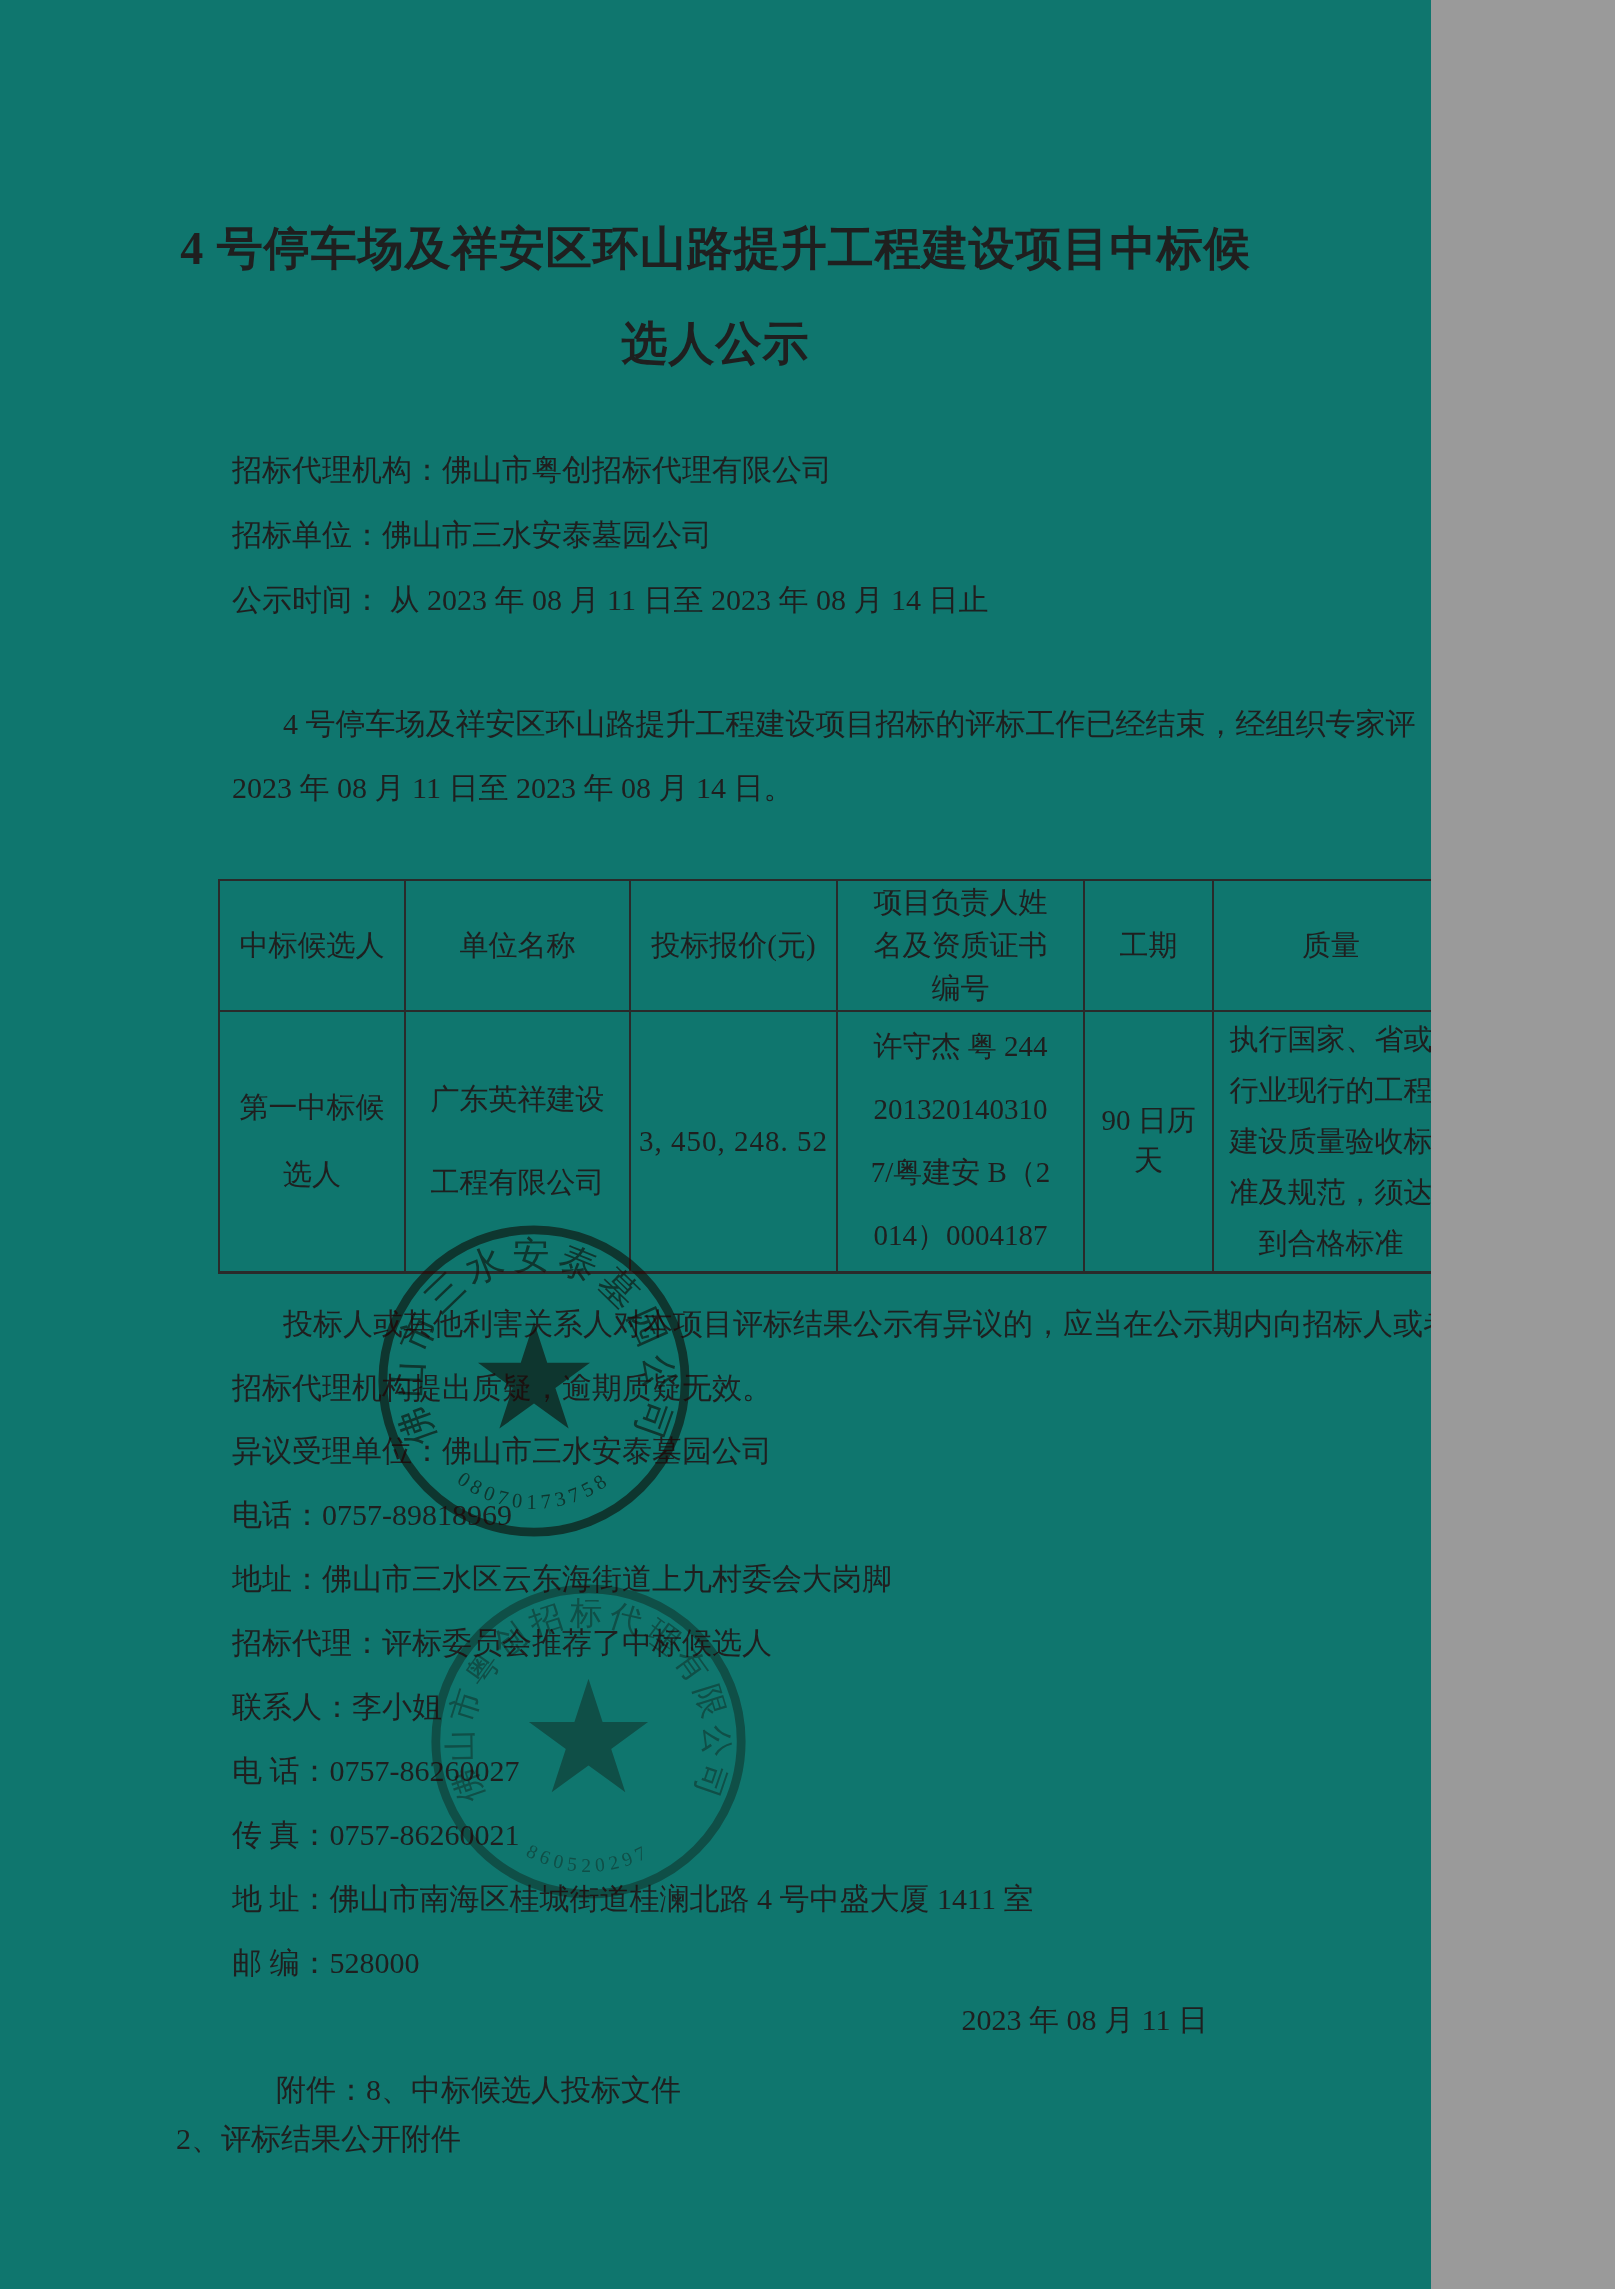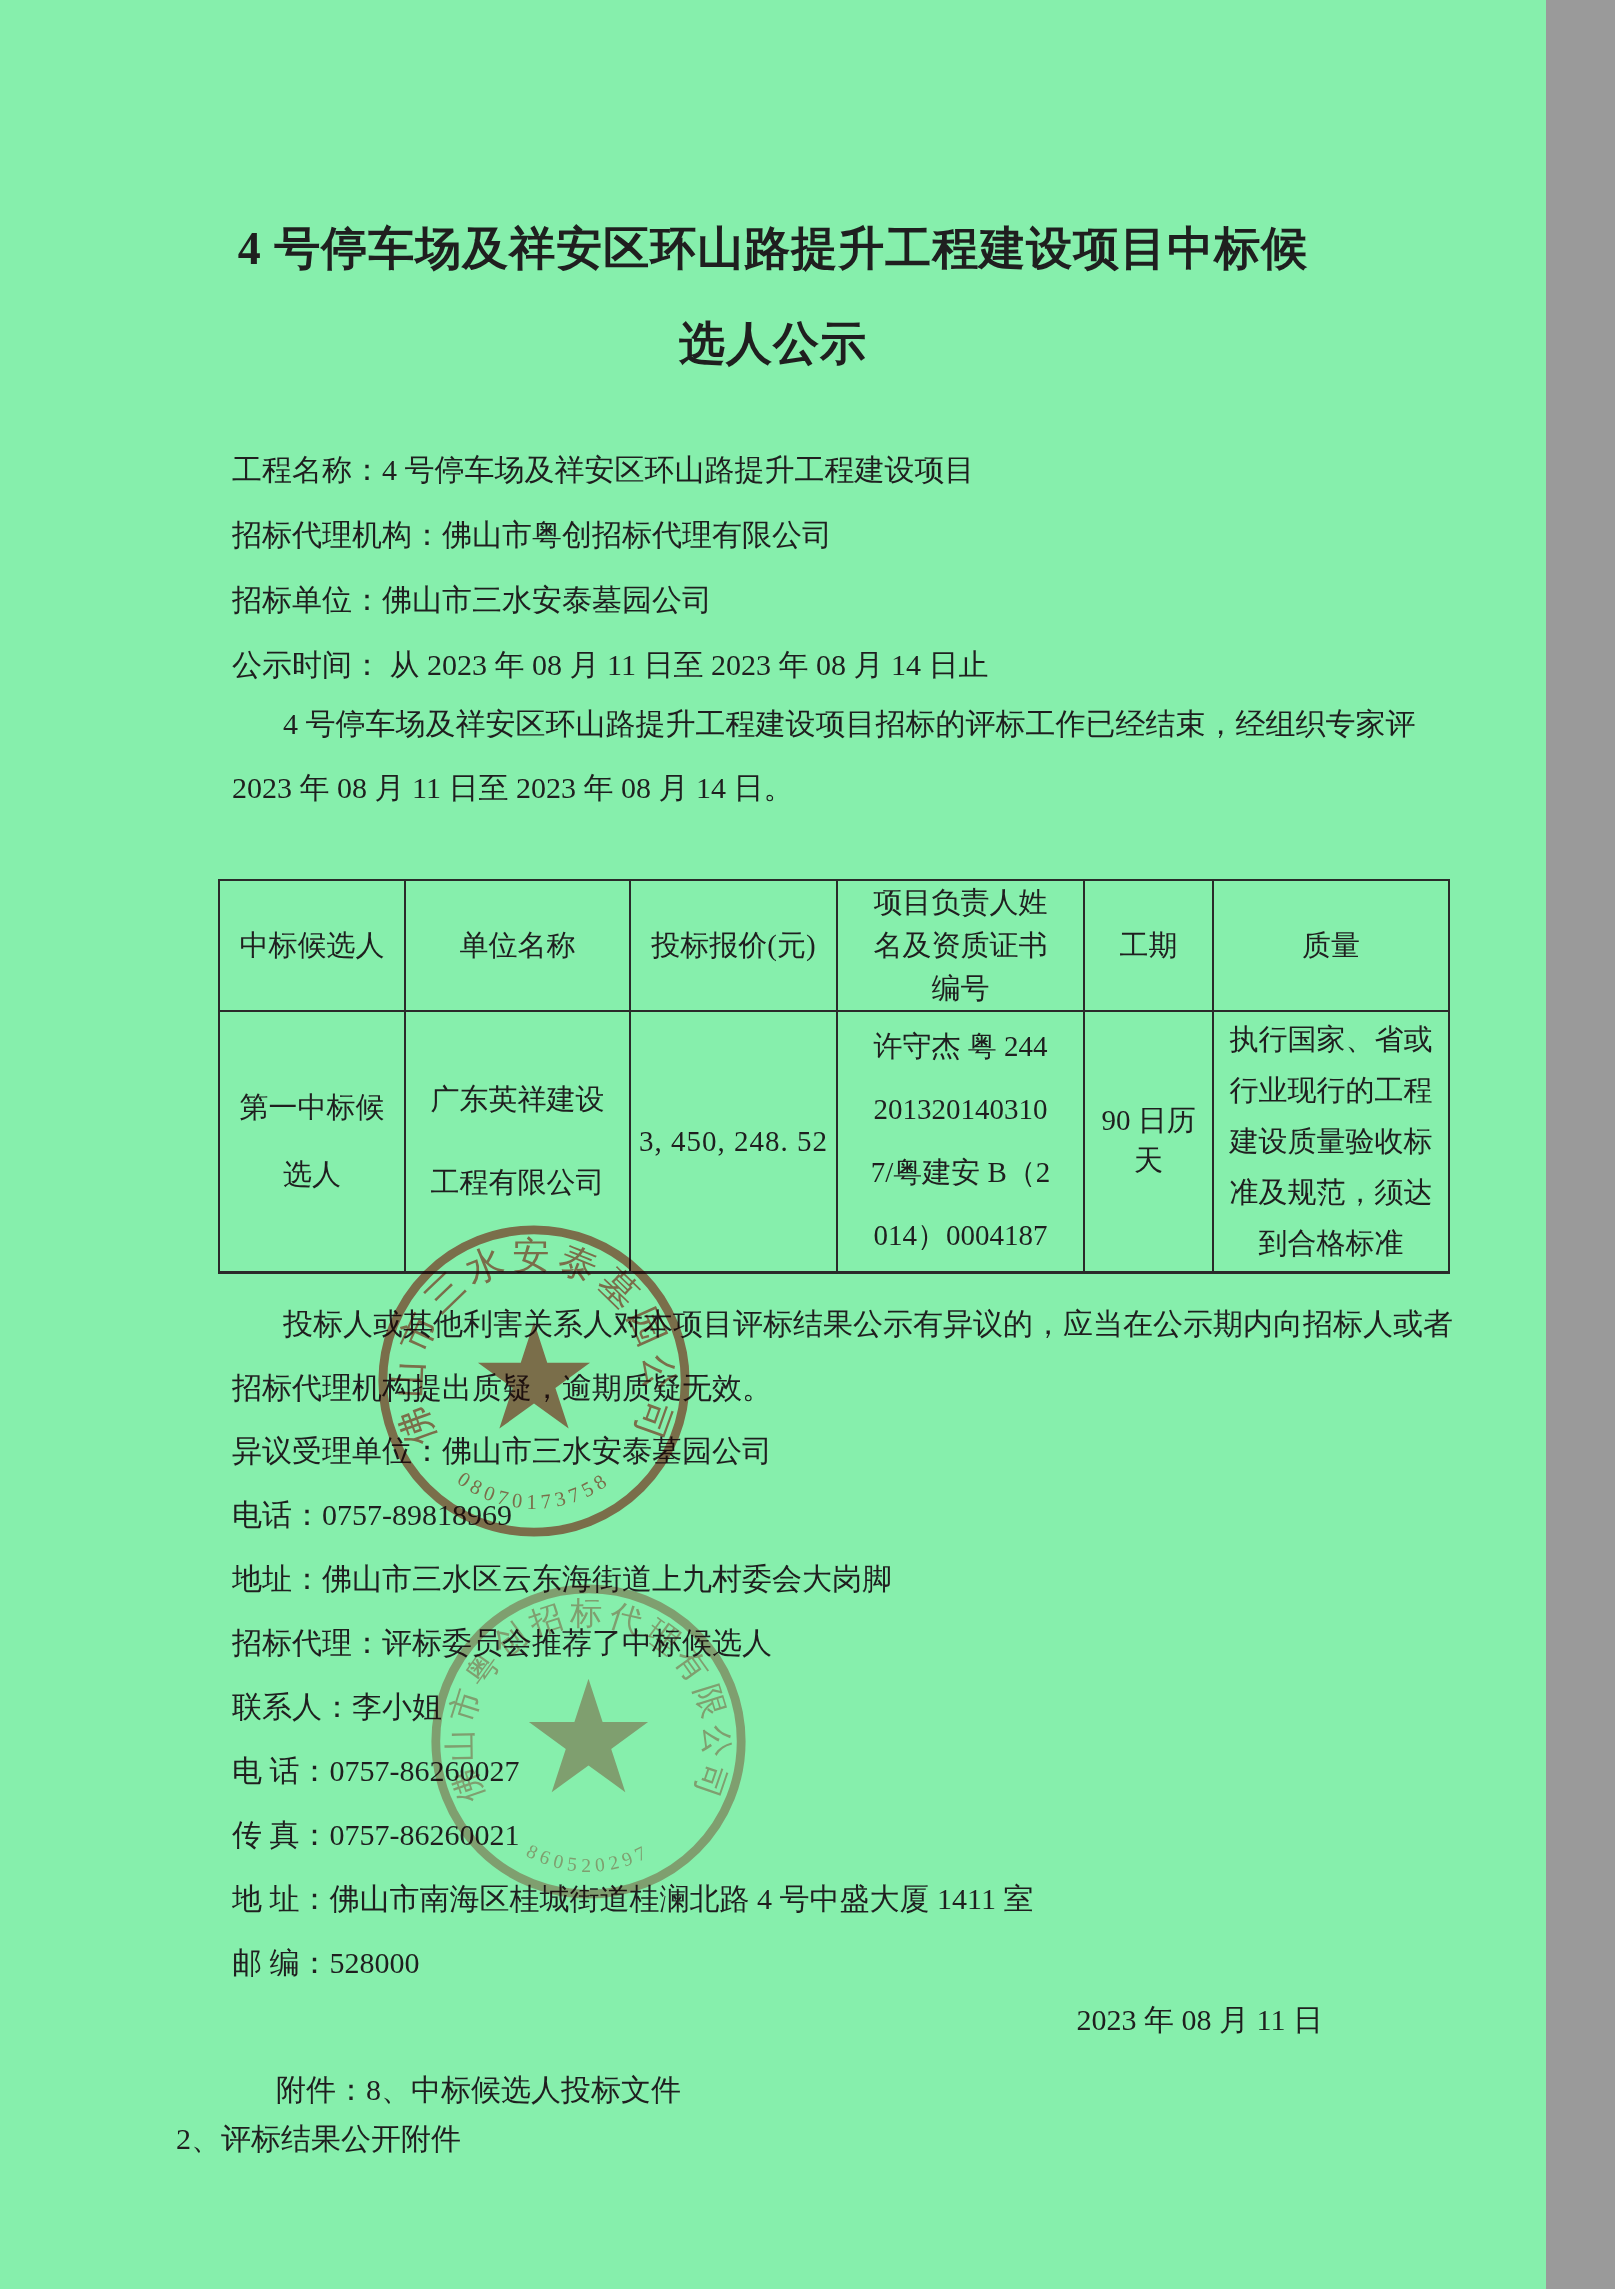--- a/index.html
+++ b/index.html
@@ -1,19 +1,19 @@
 <!DOCTYPE html>
 <html><head>
 <meta charset="utf-8">
 <style>
   html,body{margin:0;padding:0;background:#9a9a9a;}
   .page{
     position:relative;
-    width:1546px;height:2290px;
-    background:#86efac;
+    width:1431px;height:2290px;
+    background:#0f766e;
     font-family:"Liberation Serif","DejaVu Serif",serif;
     color:#1f1f1f;
     overflow:hidden;
   }
   .title{
     position:absolute;top:201px;left:0;width:100%;
     text-align:center;
     font-size:46px;font-weight:bold;
     line-height:95px;letter-spacing:1px;
     margin:0;
@@ -62,21 +62,20 @@
   .stamp-2{left:427px;top:1580px;opacity:.62;}
 </style>
 </head>
 <body>
 
 <div class="page">
 
   <h1 class="title"><span>4 号停车场及祥安区环山路提升工程建设项目中标候</span><br><span>选人公示</span></h1>
 
   <div class="textblock info-block">
-    <div>工程名称：4 号停车场及祥安区环山路提升工程建设项目</div>
     <div>招标代理机构：佛山市粤创招标代理有限公司</div>
     <div>招标单位：佛山市三水安泰墓园公司</div>
     <div>公示时间： 从 2023 年 08 月 11 日至  2023 年 08 月 14 日止</div>
   </div>
 
   <div class="textblock intro-block">
     <div class="indent">4 号停车场及祥安区环山路提升工程建设项目招标的评标工作已经结束，经组织专家评</div>
     <div>2023 年 08 月 11 日至  2023 年 08 月 14 日。</div>
   </div>
 

